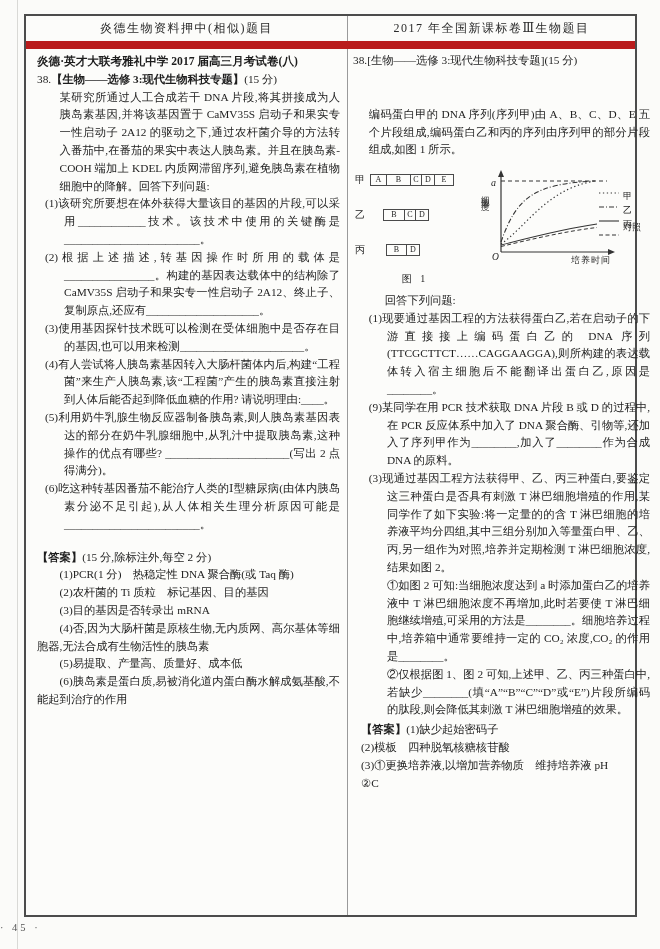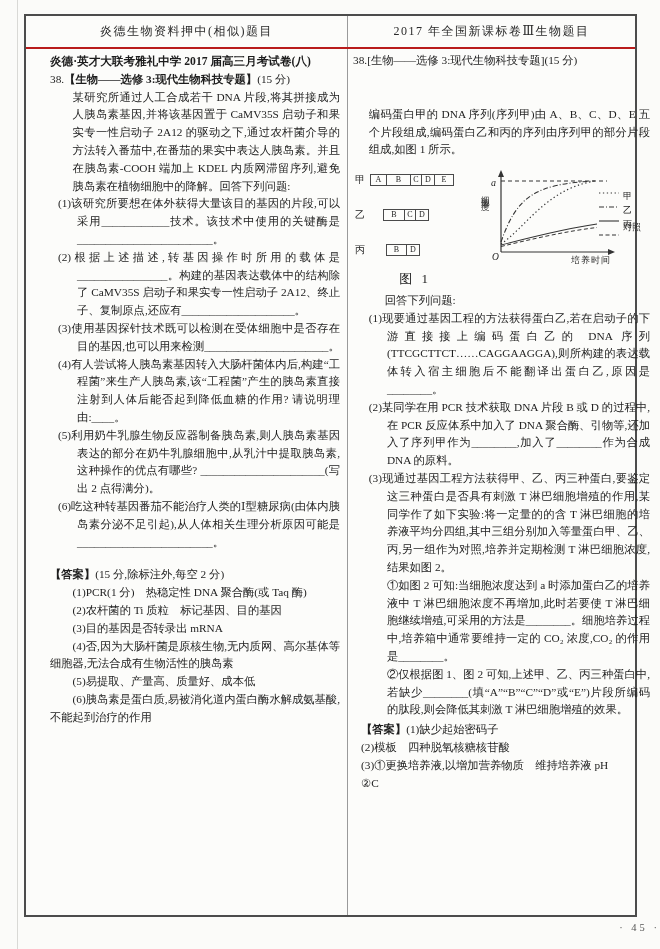--- a/index.html
+++ b/index.html
@@ -11,31 +11,31 @@
     color:#1d1d1d;
     -webkit-font-smoothing:antialiased;
   }
   .page { position:relative; width:660px; height:949px; background:#fbfbf9; overflow:hidden; }
   .scan-edge { position:absolute; left:17px; top:0; width:1px; height:100%; background:#d9d9d6; }
 
   .sheet {
     position:absolute; left:24px; top:14px; width:613px; height:903px;
     border:2px solid #4c4c4c; background:#fcfcfa;
   }
-  .hdr-row { display:flex; height:33px; border-bottom:2px solid #b91c1c; }
+  .hdr-row { display:flex; height:33px; border-bottom:8px solid #b91c1c; }
   .hdr-cell {
     flex:0 0 322px; display:flex; align-items:center; justify-content:center;
     font-size:12px; letter-spacing:1.5px; color:#2a2a2a;
     border-right:1px solid #9a9a9a;
   }
   .hdr-cell.right { flex:1 1 auto; border-right:none; }
 
   .content-row { display:flex; height:866px; }
   .col { font-size:11.3px; line-height:17.8px; color:#1d1d1d; text-align:justify; }
-  .col.left  { flex:0 0 322px; border-right:1px solid #9a9a9a; padding:4px 7px 0 24px; }
+  .col.left  { flex:0 0 322px; border-right:1px solid #9a9a9a; padding:4px 7px 0 11px; }
   .col.right { flex:1 1 auto; padding:3px 9px 0 5px; }
 
   p { margin:0; }
   .b { font-weight:bold; }
 
   
   .school-title { font-weight:bold; font-size:11.6px; }
   .l-stem { margin-left:2em; }
   .l-item { margin-left:0.7em; padding-left:1.7em; text-indent:-1.7em; }
   .ans-head { margin-top:15px; }
@@ -70,26 +70,26 @@
   .x-label { position:absolute; left:96px; top:84px; font-size:9px; letter-spacing:1px; color:#2a2a2a; }
   .a-label { position:absolute; left:16px; top:6px; font-size:10px; font-style:italic; }
   .o-label { position:absolute; left:17px; top:81px; font-size:9.5px; font-style:italic; }
   .lgd-label { position:absolute; font-size:9px; color:#222; }
   .lgd-0 { left:148px; top:20px; }
   .lgd-1 { left:148px; top:34px; }
   .lgd-2 { left:148px; top:48px; }
   .lgd-3 { left:148px; top:51px; }
 
   .fig-caps { display:flex; margin:2px 0 4px 2px; }
-  .cap { font-size:13px; letter-spacing:3px; }
+  .cap { font-size:10px; letter-spacing:3px; }
   .cap1 { width:120px; text-align:center; }
   .cap2 { width:175px; text-align:center; }
 
   .footer {
-    position:absolute; left:0; right:0; top:922px; text-align:right;
+    position:absolute; left:0; right:0; top:922px; text-align:left;
     font-size:10.5px; color:#555; letter-spacing:3px;
     font-family:"Liberation Serif",serif;
   }
 </style>
 </head>
 <body>
 
 <div class="page">
   <div class="scan-edge"></div>
 
@@ -184,21 +184,21 @@
             <span class="lgd-label lgd-3">对照</span>
           </div>
         </div>
 
         <div class="fig-caps">
           <span class="cap cap1">图 1</span>
         </div>
 
         <p class="r-prompt">回答下列问题:</p>
         <p class="r-item">(1)现要通过基因工程的方法获得蛋白乙,若在启动子的下游直接接上编码蛋白乙的 DNA 序列(TTCGCTTCT……CAGGAAGGA),则所构建的表达载体转入宿主细胞后不能翻译出蛋白乙,原因是________。</p>
-        <p class="r-item">(2)某同学在用 PCR 技术获取 DNA 片段 B 或 D 的过程中,在 PCR 反应体系中加入了 DNA 聚合酶、引物等,还加入了序列甲作为________,加入了________作为合成 DNA 的原料。</p>
+        <p class="r-item">(9)某同学在用 PCR 技术获取 DNA 片段 B 或 D 的过程中,在 PCR 反应体系中加入了 DNA 聚合酶、引物等,还加入了序列甲作为________,加入了________作为合成 DNA 的原料。</p>
         <p class="r-item">(3)现通过基因工程方法获得甲、乙、丙三种蛋白,要鉴定这三种蛋白是否具有刺激 T 淋巴细胞增殖的作用,某同学作了如下实验:将一定量的的含 T 淋巴细胞的培养液平均分四组,其中三组分别加入等量蛋白甲、乙、丙,另一组作为对照,培养并定期检测 T 淋巴细胞浓度,结果如图 2。</p>
         <p class="r-sub">①如图 2 可知:当细胞浓度达到 a 时添加蛋白乙的培养液中 T 淋巴细胞浓度不再增加,此时若要使 T 淋巴细胞继续增殖,可采用的方法是________。细胞培养过程中,培养箱中通常要维持一定的 CO₂ 浓度,CO₂ 的作用是________。</p>
         <p class="r-sub">②仅根据图 1、图 2 可知,上述甲、乙、丙三种蛋白中,若缺少________(填“A”“B”“C”“D”或“E”)片段所编码的肽段,则会降低其刺激 T 淋巴细胞增殖的效果。</p>
         <p class="r-ans-line" style="margin-top:2px"><span class="b">【答案】</span><span>(1)缺少起始密码子</span></p>
         <p class="r-ans-line">(2)模板　四种脱氧核糖核苷酸</p>
         <p class="r-ans-line">(3)①更换培养液,以增加营养物质　维持培养液 pH</p>
         <p class="r-ans-line">②C</p>
       </div>
 
     </div>

